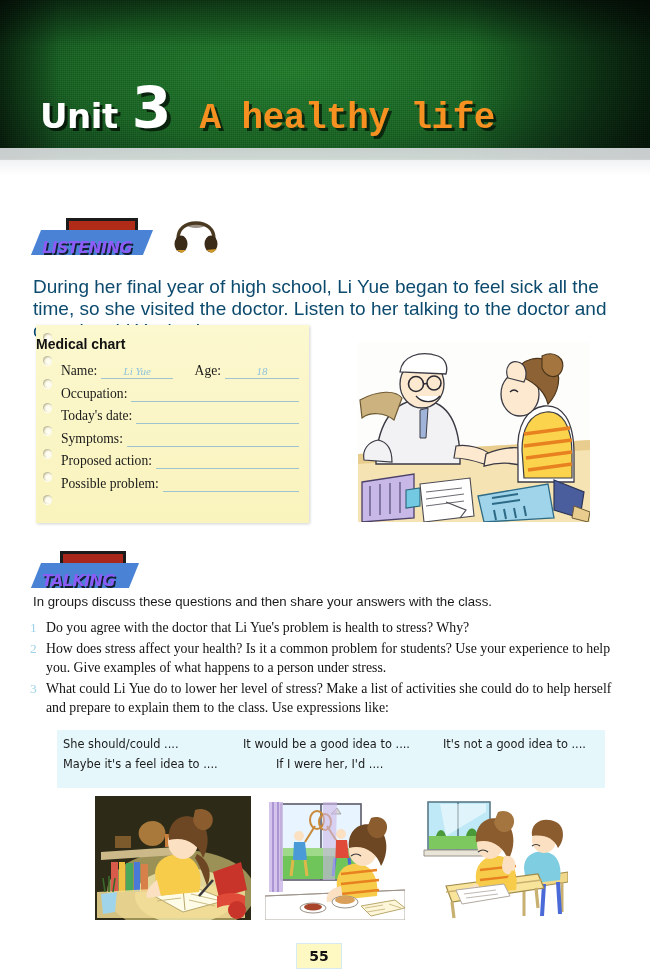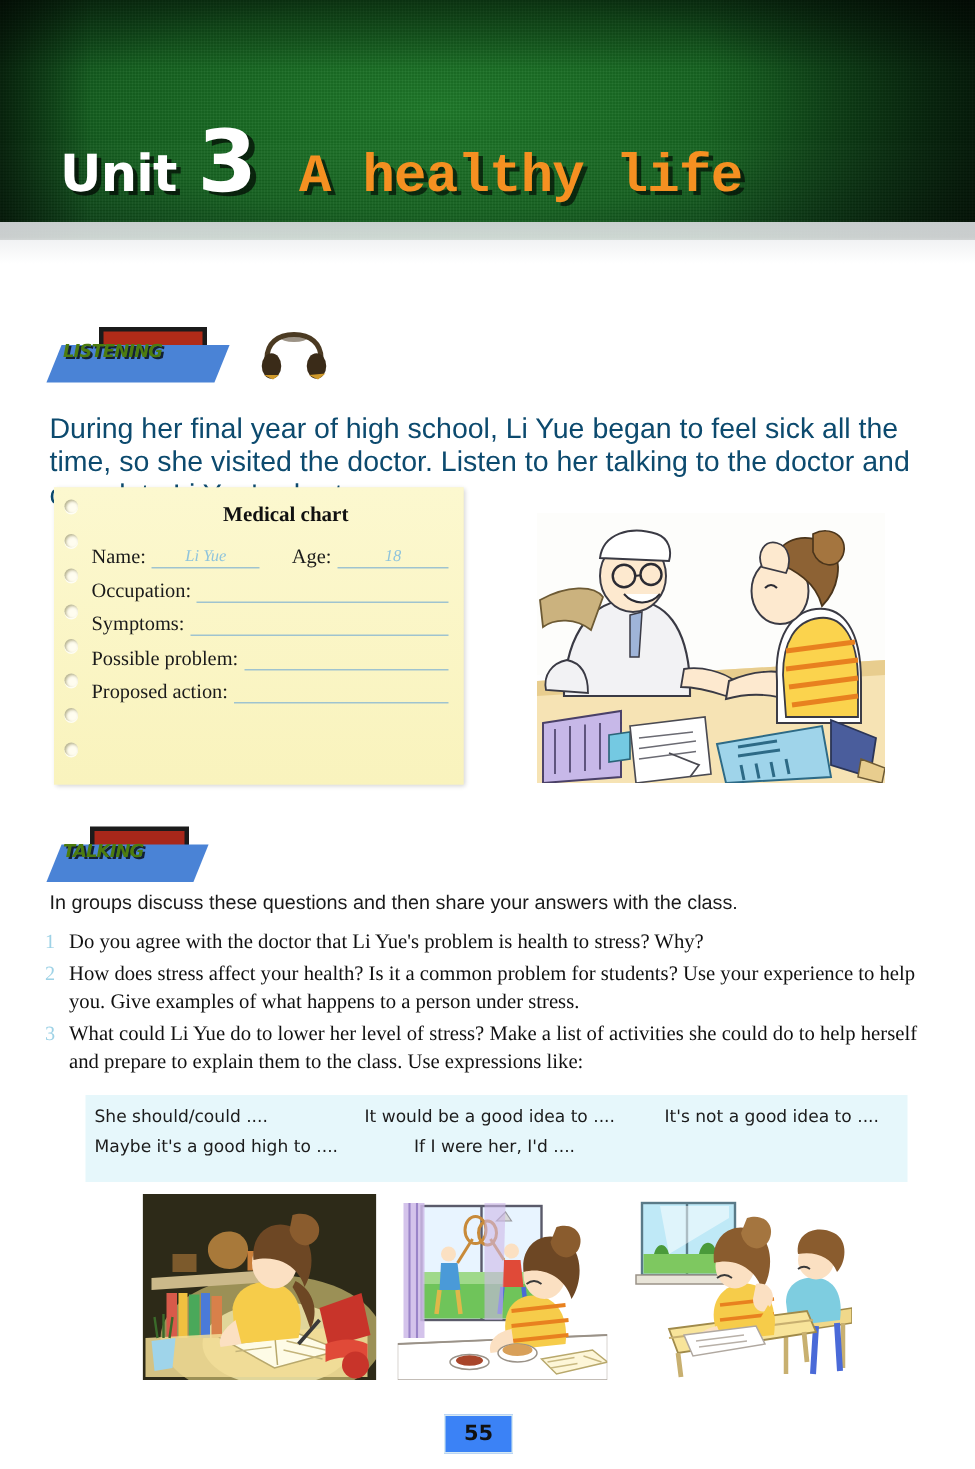--- a/index.html
+++ b/index.html
@@ -104,27 +104,27 @@
   }
   .badge-para {
     position: absolute;
     left: 0; top: 12px;
     width: 112px; height: 25px;
     background: #4a83d6;
     transform: skewX(-22deg);
   }
   .badge-label {
     position: absolute;
-    left: 6px; top: 9px;
+    left: 6px; top: 20px;
     font-family: "DejaVu Sans", sans-serif;
     font-weight: bold;
     font-style: italic;
-    font-size: 12px;
+    font-size: 16px;
     letter-spacing: -0.6px;
-    color: #4d7c0f;
+    color: #8b5cf6;
     text-shadow: 1.5px 1.5px 0 rgba(0,0,0,.75);
     white-space: nowrap;
   }
 
   
   .headphones { position: absolute; left: 172px; top: 220px; }
 
   
   .intro {
     position: absolute;
@@ -162,26 +162,25 @@
   }
   .hole {
     width: 9px; height: 9px;
     border-radius: 50%;
     background: #fffdf0;
     box-shadow: inset 1px 1px 2px rgba(120,115,60,.55), 0 1px 0 rgba(255,255,255,.8);
   }
   .chart-title {
     position: absolute;
     left: 0; right: 0; top: 11px;
-    text-align: center;
-    font-family: Liberation Serif, serif;
+    text-align: left;
+    font-family: Liberation Sans, sans-serif;
     font-weight: bold;
     font-size: 14px;
     color: #111;
-    margin-left: 36px;
   }
   .chart-rows {
     position: absolute;
     left: 25px; top: 38px;
     right: 10px;
   }
   .crow {
     display: flex;
     align-items: flex-start;
     height: 22.5px;
@@ -276,21 +275,21 @@
     left: 296px; top: 943px;
     width: 44px; height: 24px;
     border: 1px solid #d7eaf2;
     display: flex;
     align-items: center;
     justify-content: center;
     font-family: "DejaVu Sans", sans-serif;
     font-weight: bold;
     font-size: 14px;
     color: #111;
-    background: #3b82f6;
+    background: #fef9c3;
   }
 </style>
 </head>
 <body>
 
 <div class="banner">
   <div class="banner-noise"></div>
   <div class="banner-shade-t"></div>
   <div class="banner-shade-l"></div>
   <div class="banner-shade-r"></div>
@@ -349,33 +348,37 @@
       <span class="cline fixed-age">
         <span class="cvalue center">18</span>
       </span>
     </div>
 
     <div class="crow">
       <span class="clabel">Occupation:</span>
       <span class="cline"></span>
     </div>
 
+    <div class="crow">
+      <span class="clabel">Today's date:</span>
+      <span class="cline"></span>
+    </div>
 
     <div class="crow">
       <span class="clabel">Symptoms:</span>
       <span class="cline"></span>
     </div>
 
     <div class="crow">
-      <span class="clabel">Possible problem:</span>
+      <span class="clabel">Proposed action:</span>
       <span class="cline"></span>
     </div>
 
     <div class="crow">
-      <span class="clabel">Proposed action:</span>
+      <span class="clabel">Possible problem:</span>
       <span class="cline"></span>
     </div>
 
   </div>
 </div>
 
 <div class="illus doctor-illus">
   <svg width="232" height="180" viewBox="0 0 232 180">
     <rect width="232" height="180" fill="#fefefe"></rect>
 
@@ -463,21 +466,21 @@
   </div>
 </div>
 
 <div class="expr-box">
   <div class="expr-row r1">
     <span class="expr-a">She should/could ....</span>
     <span class="expr-b">It would be a good idea to ....</span>
     <span class="expr-c">It's not a good idea to ....</span>
   </div>
   <div class="expr-row r2">
-    <span class="expr-a">Maybe it's a good high to ....</span>
+    <span class="expr-a">Maybe it's a feel idea to ....</span>
     <span class="expr-b2">If I were her, I'd ....</span>
   </div>
 </div>
 
 <div class="illus strip-illus strip1">
   <svg width="156" height="124" viewBox="0 0 156 124">
     <rect width="156" height="124" fill="#2d2a18"></rect>
 
     <ellipse cx="86" cy="96" rx="74" ry="42" fill="#f6e48a" opacity=".55"></ellipse>
     <ellipse cx="90" cy="100" rx="50" ry="28" fill="#fdf3b8" opacity=".7"></ellipse>

